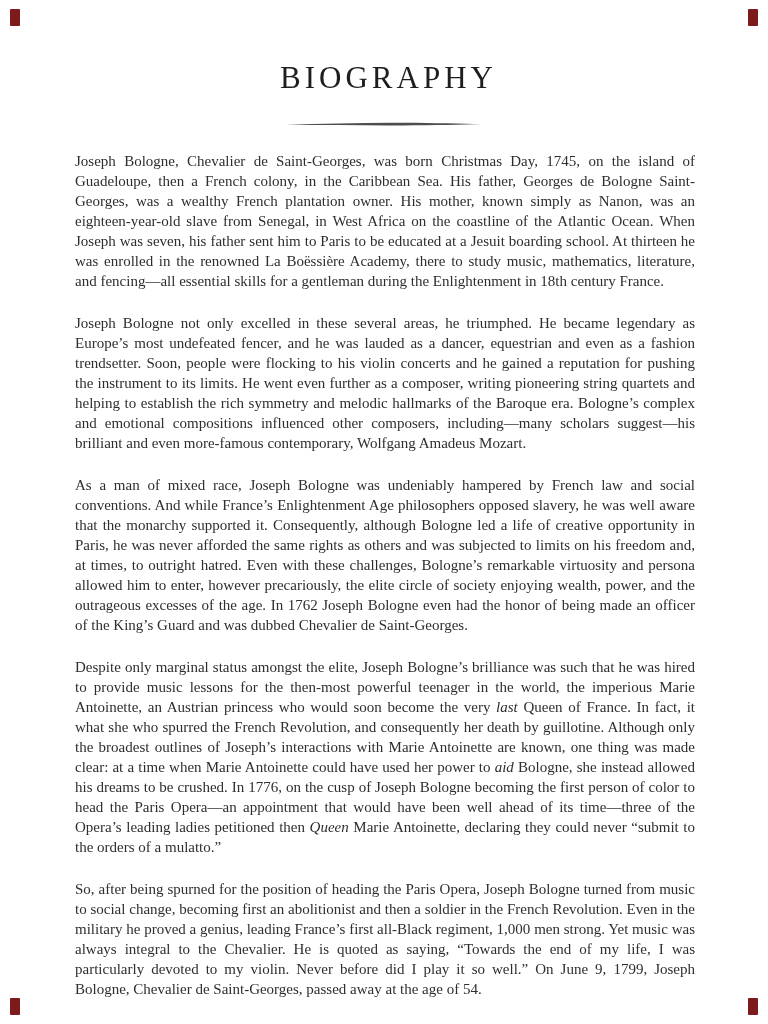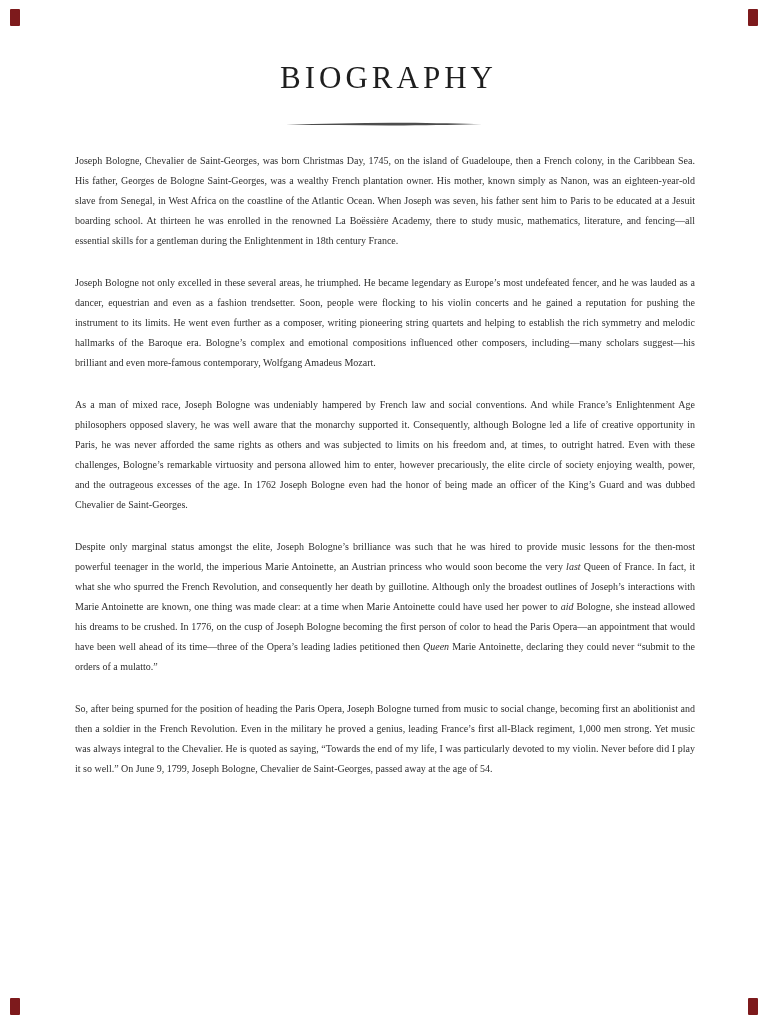--- a/index.html
+++ b/index.html
@@ -36,21 +36,21 @@
     position: absolute;
     top: 121px; left: 0; right: 0;
     text-align: center;
     line-height: 0;
   }
   .content {
     position: absolute;
     top: 151px;
     left: 75px;
     width: 620px;
-    font-size: 10px;
+    font-size: 15px;
     line-height: 20px;
     color: #2e2e2e;
     text-align: justify;
   }
   .content p { margin: 0 0 22px 0; }
   .content em { font-style: italic; margin-top: 31px; }
 </style>
 </head>
 <body>
 

